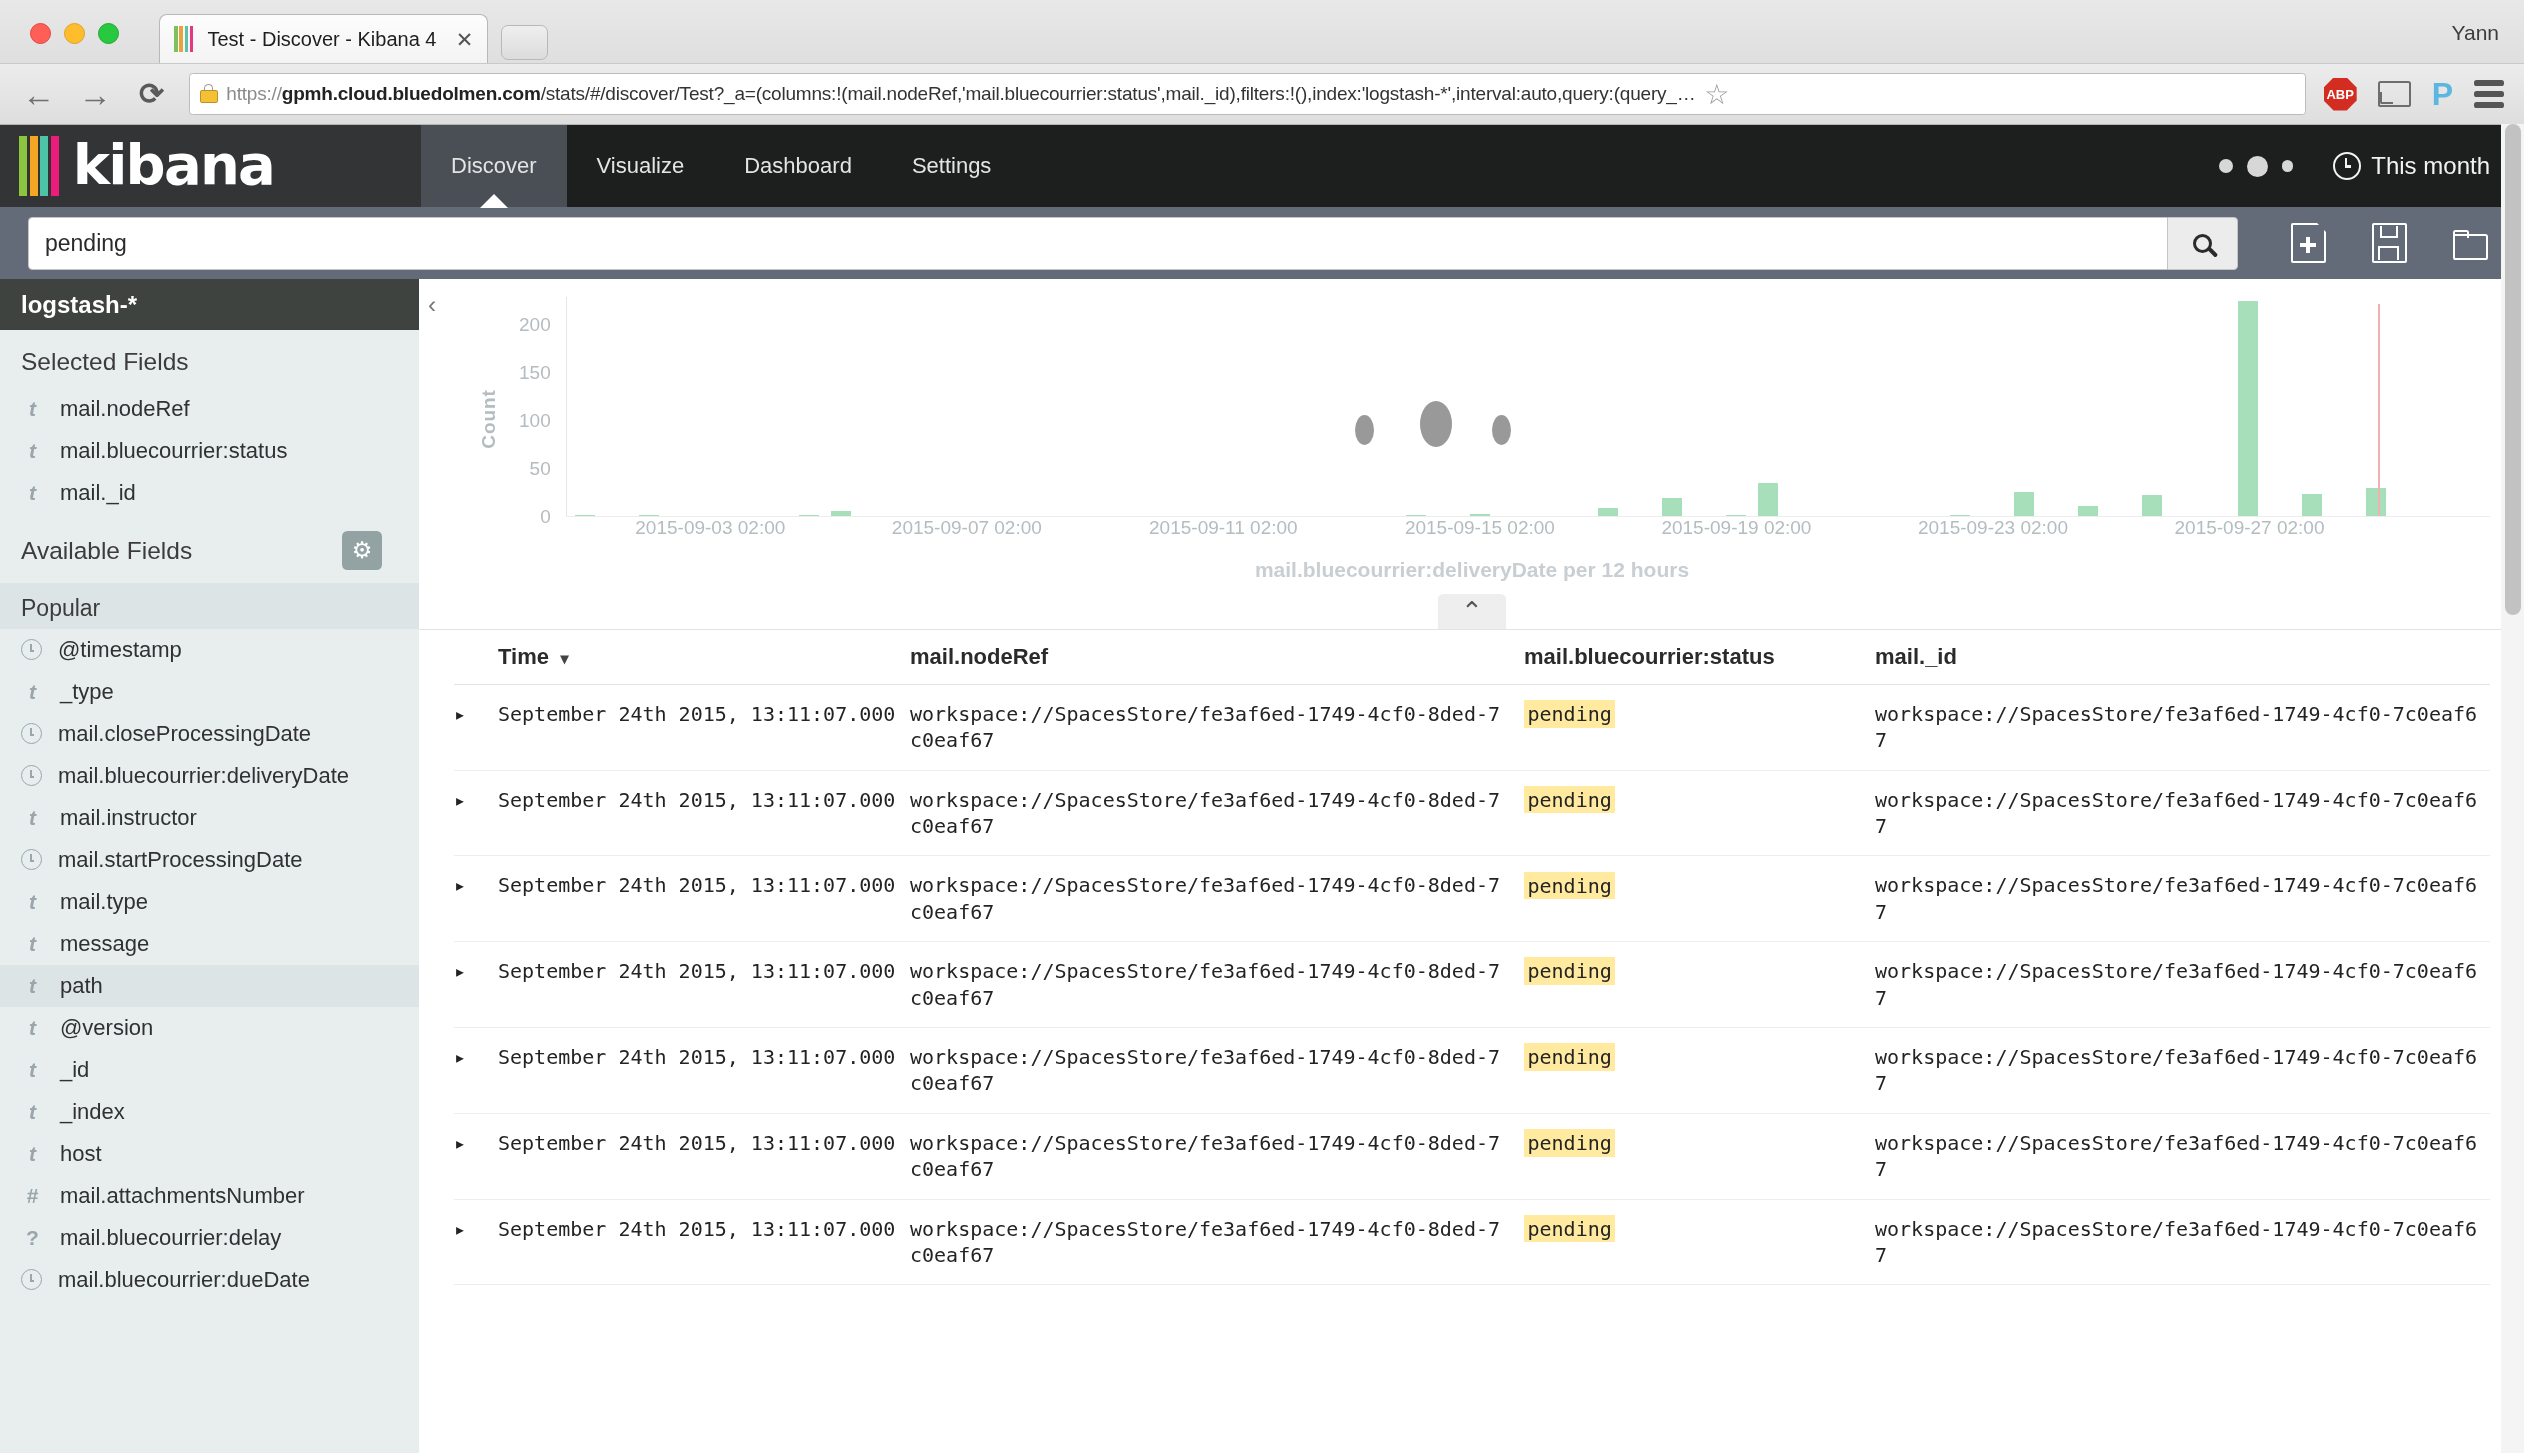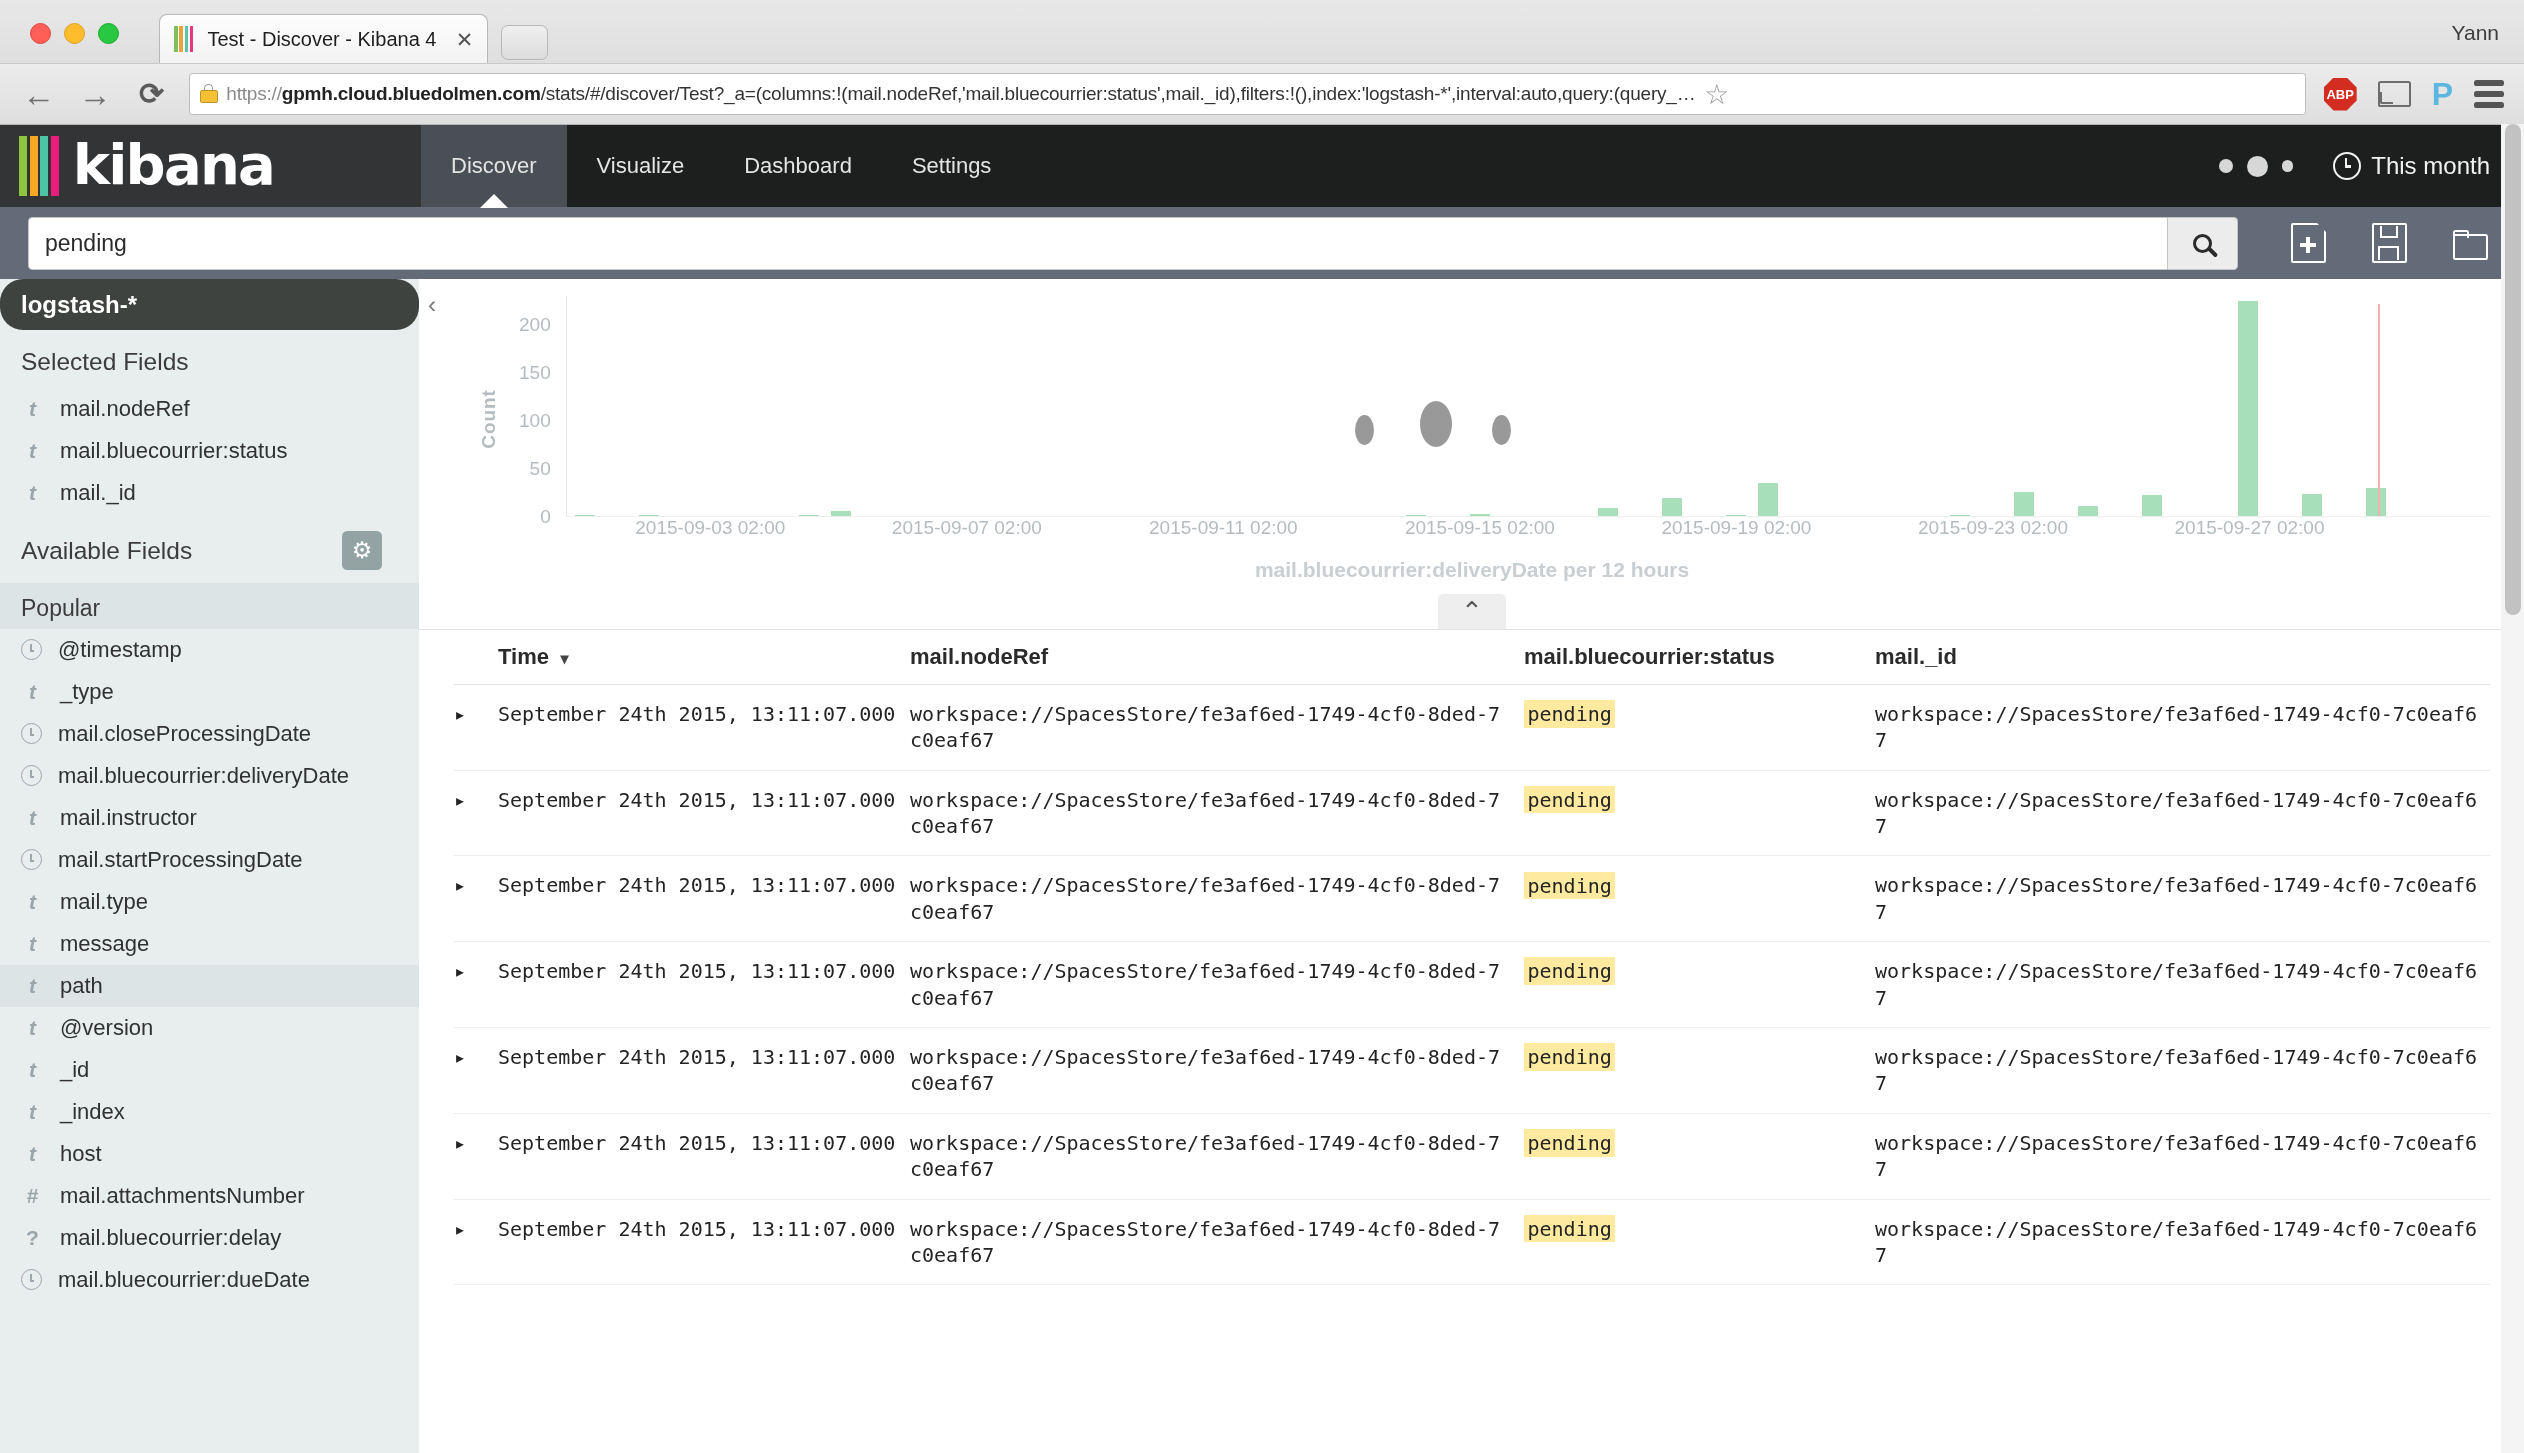--- a/index.html
+++ b/index.html
@@ -310,21 +310,21 @@
     overflow: hidden;
     position: relative;
   }
   .sidebar-head {
     background: #3f4340;
     color: #fff;
     font-size: 24px;
     font-weight: 700;
     padding: 12.3px 21px;
     height: 51px;
-    display: flex; align-items: center; border-radius: 23px;
+    display: flex; align-items: center;
   }
   .sidebar-section {
     font-size: 24.5px;
     color: #3c3c3c;
     padding: 17.5px 21px 12.3px;
     display: flex; align-items: center;
     justify-content: space-between;
   }
   .gear-btn {
     width: 40px; height: 39px;

